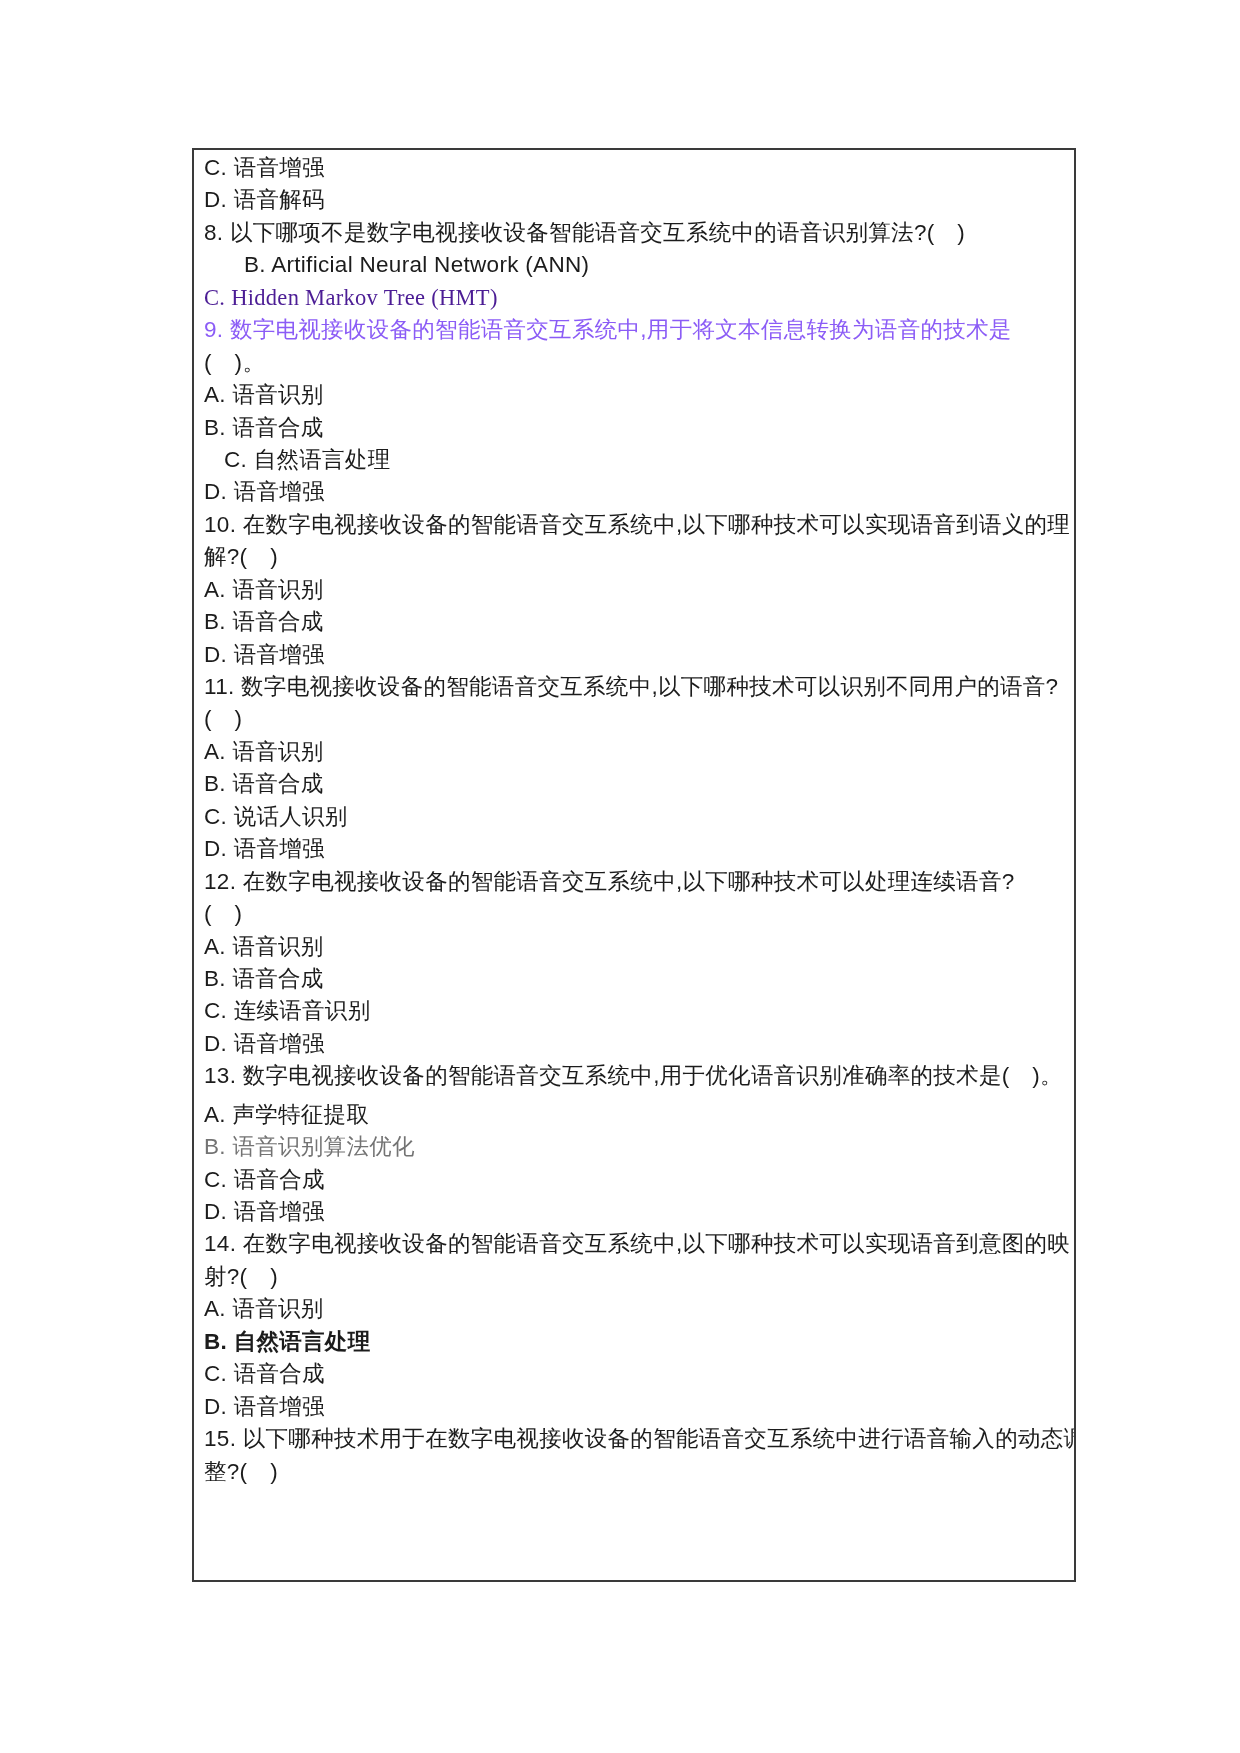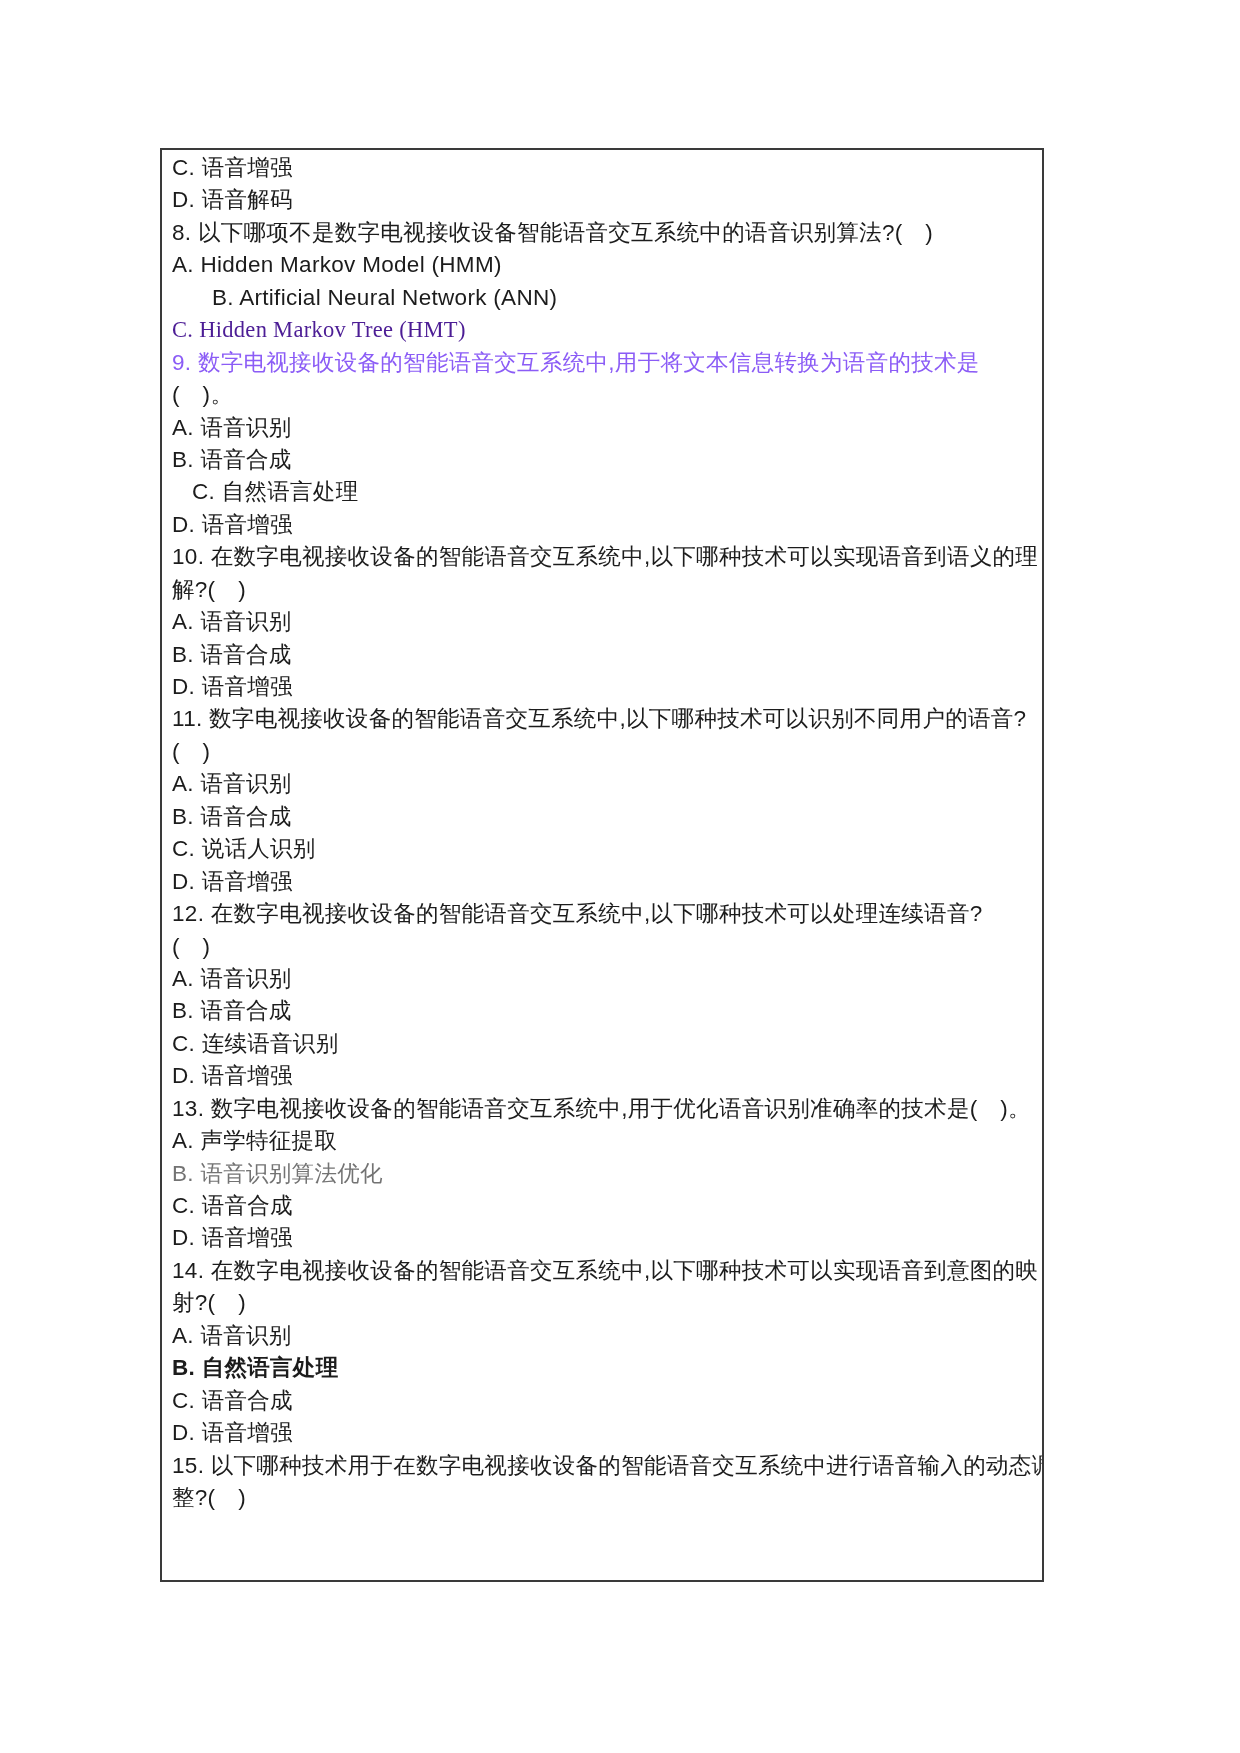--- a/index.html
+++ b/index.html
@@ -17,21 +17,21 @@
   .page {
     position: absolute;
     left: 0;
     top: 0;
     width: 1240px;
     height: 1753px;
     background: #ffffff;
   }
   .cell {
     position: absolute;
-    left: 160px;
+    left: 192px;
     top: 148px;
     width: 884px;
     height: 1434px;
     box-sizing: border-box;
     border: 2px solid #3a3a3a;
     padding: 2px 10px 0 10px;
     background: #ffffff;
     overflow: hidden;
   }
   .line {
@@ -44,21 +44,20 @@
   }
 </style>
 </head>
 <body style="background: rgb(255, 255, 255);">
 
 <div class="page">
   <div class="cell" style="border-color: rgb(58, 58, 58);">
       <div class="line" style="color: rgb(28, 28, 28);">C. 语音增强</div>
       <div class="line" style="color: rgb(28, 28, 28);">D. 语音解码</div>
       <div class="line" style="color: rgb(28, 28, 28);">8. 以下哪项不是数字电视接收设备智能语音交互系统中的语音识别算法?(　)</div>
-      <div class="line" style="color: rgb(28, 28, 28);">A. Hidden Markov Model (HMM)</div>
       <div class="line" style="color: rgb(28, 28, 28); margin-left: 40px;">B. Artificial Neural Network (ANN)</div>
       <div class="line" style="color: #4c1d95; font-family: Liberation Serif, serif;">C. Hidden Markov Tree (HMT)</div>
       <div class="line" style="color: #8b5cf6;">9. 数字电视接收设备的智能语音交互系统中,用于将文本信息转换为语音的技术是</div>
       <div class="line" style="color: rgb(28, 28, 28);">(　)。</div>
       <div class="line" style="color: rgb(28, 28, 28);">A. 语音识别</div>
       <div class="line" style="color: rgb(28, 28, 28);">B. 语音合成</div>
       <div class="line" style="color: rgb(28, 28, 28); margin-left: 20px;">C. 自然语言处理</div>
       <div class="line" style="color: rgb(28, 28, 28);">D. 语音增强</div>
       <div class="line" style="color: rgb(28, 28, 28);">10. 在数字电视接收设备的智能语音交互系统中,以下哪种技术可以实现语音到语义的理</div>
       <div class="line" style="color: rgb(28, 28, 28);">解?(　)</div>
@@ -71,21 +70,21 @@
       <div class="line" style="color: rgb(28, 28, 28);">B. 语音合成</div>
       <div class="line" style="color: rgb(28, 28, 28);">C. 说话人识别</div>
       <div class="line" style="color: rgb(28, 28, 28);">D. 语音增强</div>
       <div class="line" style="color: rgb(28, 28, 28);">12. 在数字电视接收设备的智能语音交互系统中,以下哪种技术可以处理连续语音?</div>
       <div class="line" style="color: rgb(28, 28, 28);">(　)</div>
       <div class="line" style="color: rgb(28, 28, 28);">A. 语音识别</div>
       <div class="line" style="color: rgb(28, 28, 28);">B. 语音合成</div>
       <div class="line" style="color: rgb(28, 28, 28);">C. 连续语音识别</div>
       <div class="line" style="color: rgb(28, 28, 28);">D. 语音增强</div>
       <div class="line" style="color: rgb(28, 28, 28);">13. 数字电视接收设备的智能语音交互系统中,用于优化语音识别准确率的技术是(　)。</div>
-      <div class="line" style="color: rgb(28, 28, 28);">A. 声学特征提取</div>
+      <div class="line" style="color: rgb(28, 28, 28); margin-top: 6px;">A. 声学特征提取</div>
       <div class="line" style="color: #737373;">B. 语音识别算法优化</div>
       <div class="line" style="color: rgb(28, 28, 28);">C. 语音合成</div>
       <div class="line" style="color: rgb(28, 28, 28);">D. 语音增强</div>
       <div class="line" style="color: rgb(28, 28, 28);">14. 在数字电视接收设备的智能语音交互系统中,以下哪种技术可以实现语音到意图的映</div>
       <div class="line" style="color: rgb(28, 28, 28);">射?(　)</div>
       <div class="line" style="color: rgb(28, 28, 28);">A. 语音识别</div>
       <div class="line" style="color: rgb(28, 28, 28); font-weight: bold;">B. 自然语言处理</div>
       <div class="line" style="color: rgb(28, 28, 28);">C. 语音合成</div>
       <div class="line" style="color: rgb(28, 28, 28);">D. 语音增强</div>
       <div class="line" style="color: rgb(28, 28, 28);">15. 以下哪种技术用于在数字电视接收设备的智能语音交互系统中进行语音输入的动态调</div>

